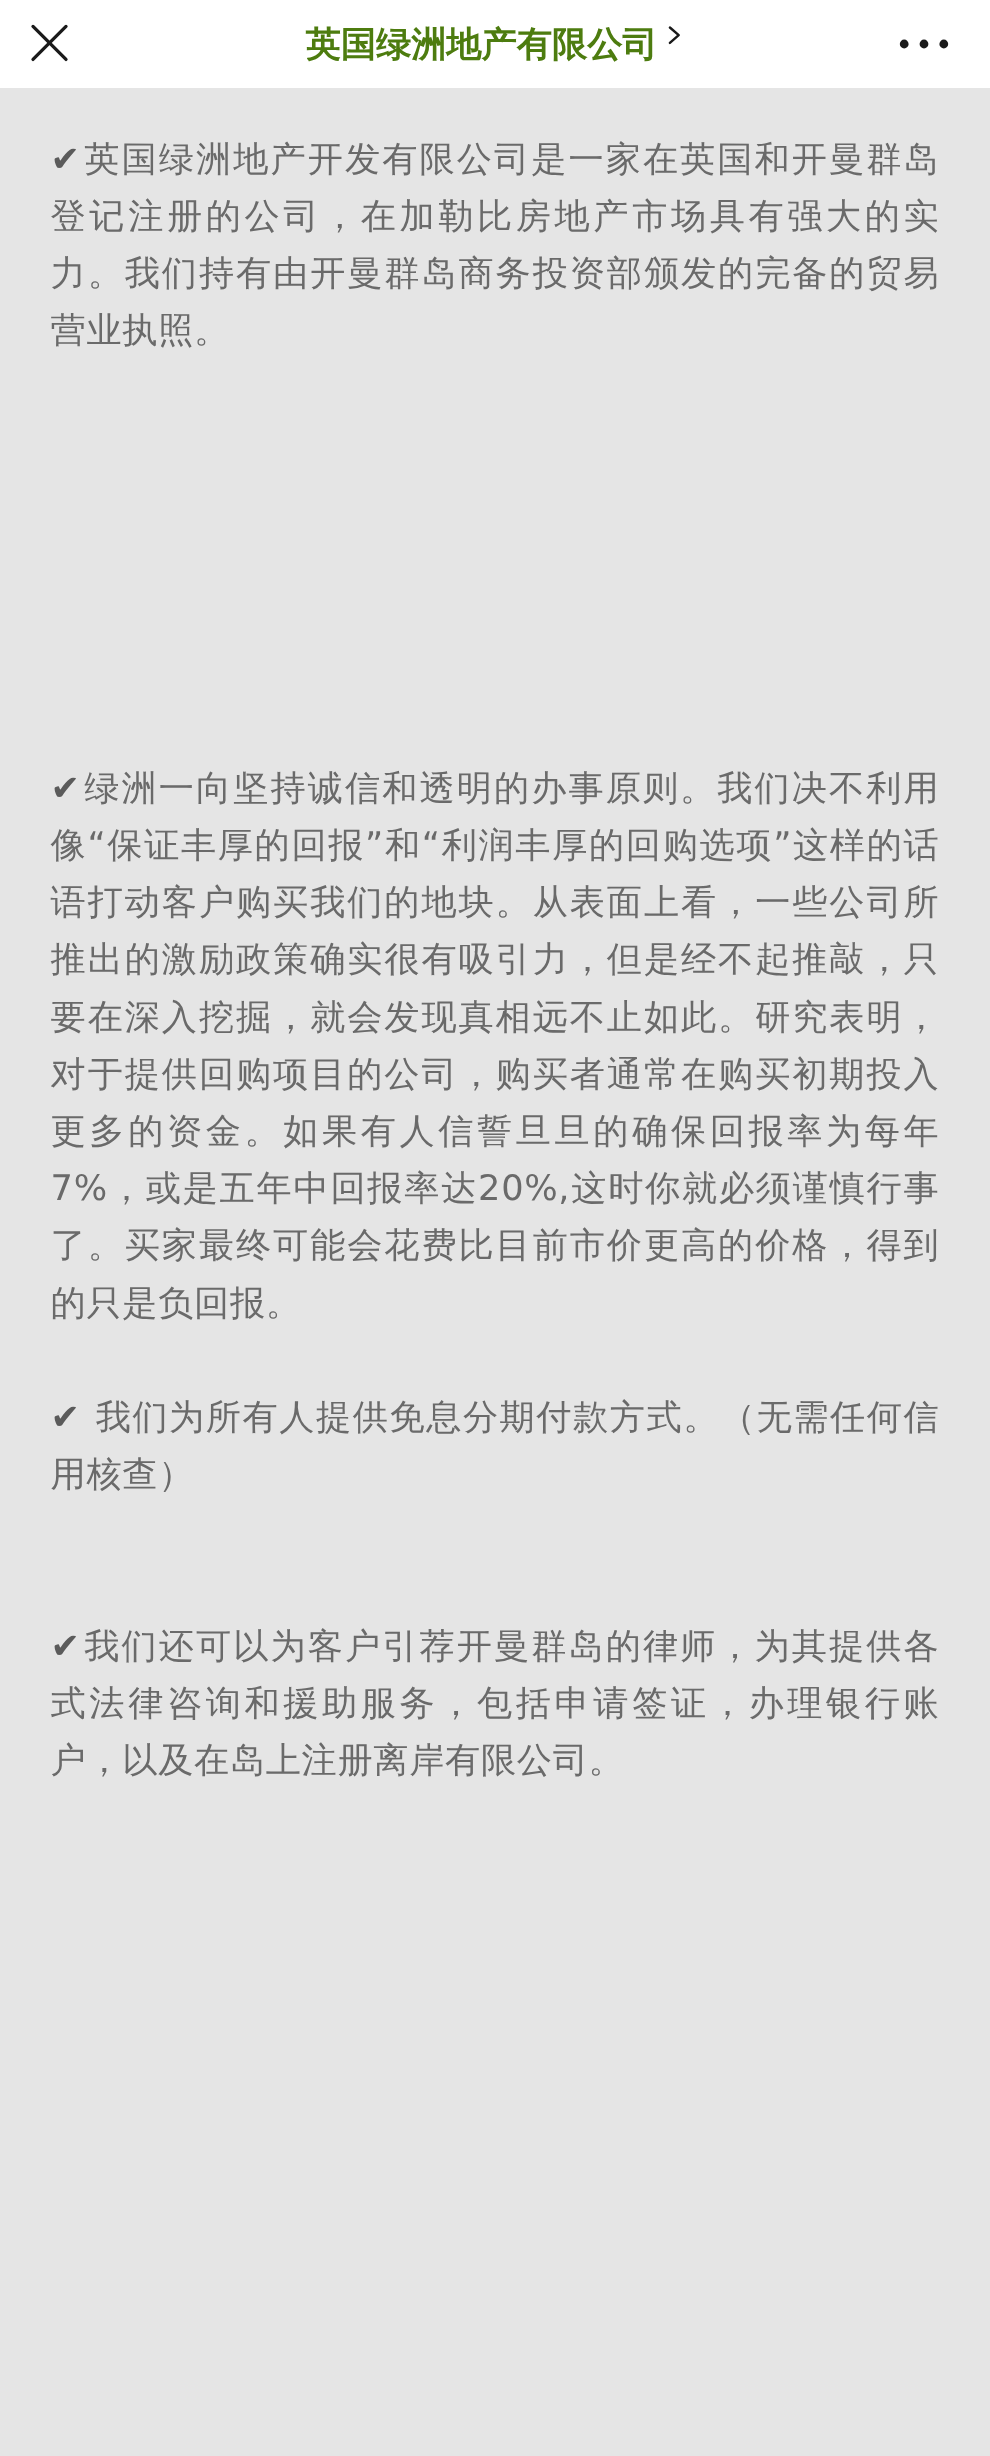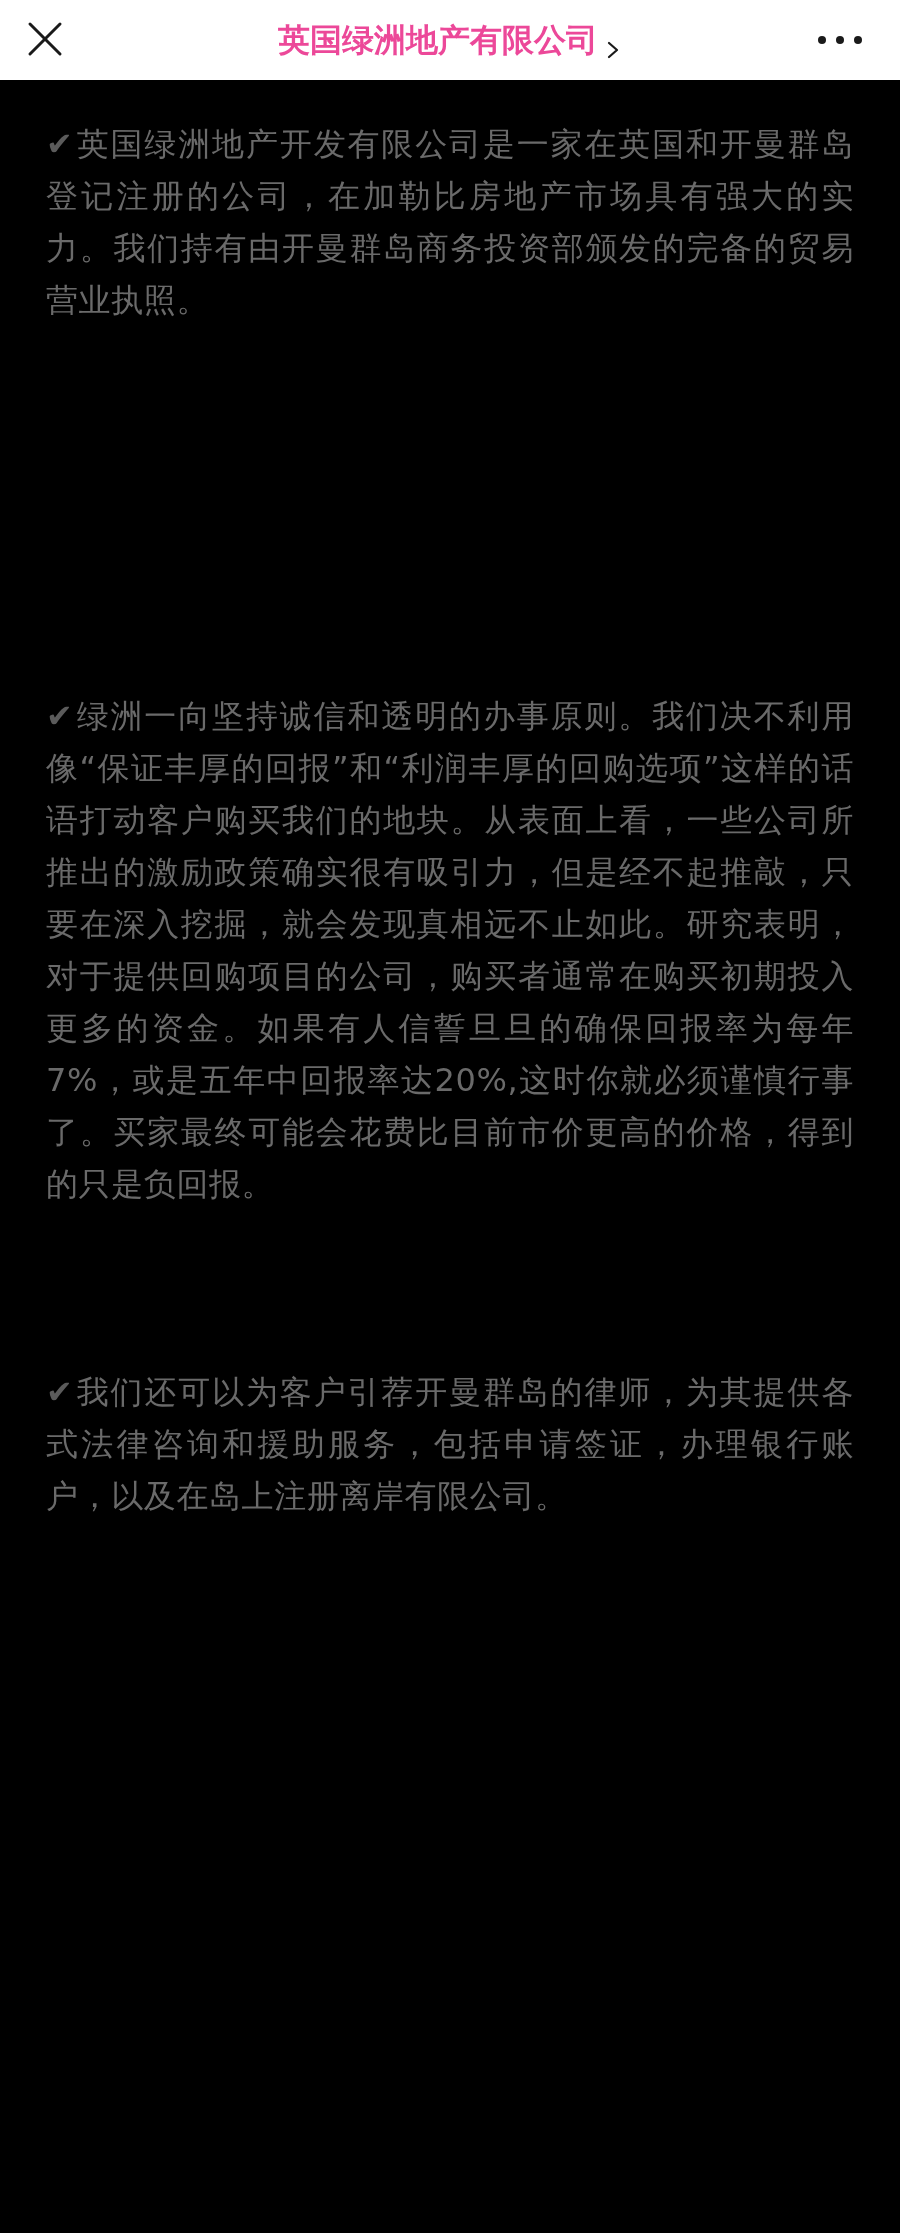--- a/index.html
+++ b/index.html
@@ -19,25 +19,25 @@
       position: absolute;
       left: 26px;
       top: 20px;
       width: 38px;
       height: 38px;
       cursor: pointer;
     }
     .nav-close svg { width: 38px; height: 38px; display: block; }
     .nav-title {
       display: flex;
-      align-items: flex-end;
+      align-items: flex-start;
       gap: 6px;
       font-size: 32px;
       font-weight: 600;
-      color: #ec4899;
+      color: #4d7c0f;
       cursor: pointer;
       margin-top: 2px;
     }
     .nav-title .chev svg { width: 18px; height: 26px; display: block; }
     .nav-more {
       position: absolute;
       right: 38px;
       top: 28px;
       width: 44px;
       height: 24px;
@@ -49,21 +49,21 @@
     .nav-more span {
       width: 8px; height: 8px; border-radius: 50%; background: #1a1a1a; display: block;
     }
 
     .content {
       position: absolute;
       left: 0;
       top: 80px;
       width: 900px;
       height: 2153px;
-      background: #000000;
+      background: #e5e5e5;
       padding: 38px 46px 0 46px;
     }
     .para {
       font-size: 32px;
       line-height: 52px;
       color: #6a6a6a;
       letter-spacing: 0.6px;
       text-align: justify;
     }
     .para .check {
@@ -104,18 +104,21 @@
     <span class="check">✔</span><span>英国绿洲地产开发有限公司是一家在英国和开曼群岛登记注册的公司，在加勒比房地产市场具有强大的实力。我们持有由开曼群岛商务投资部颁发的完备的贸易营业执照。</span>
   </p>
   <div class="gap-lg"></div>
   <div class="gap-lg"></div>
   <div class="gap-lg"></div>
   <div class="gap-sm"></div>
   <p class="para">
     <span class="check">✔</span><span>绿洲一向坚持诚信和透明的办事原则。我们决不利用像“保证丰厚的回报”和“利润丰厚的回购选项”这样的话语打动客户购买我们的地块。从表面上看，一些公司所推出的激励政策确实很有吸引力，但是经不起推敲，只要在深入挖掘，就会发现真相远不止如此。研究表明，对于提供回购项目的公司，购买者通常在购买初期投入更多的资金。如果有人信誓旦旦的确保回报率为每年7%，或是五年中回报率达20%,这时你就必须谨慎行事了。买家最终可能会花费比目前市价更高的价格，得到的只是负回报。</span>
   </p>
   <div class="gap-sm"></div>
+  <p class="para">
+    <span class="check">✔</span><span> 我们为所有人提供免息分期付款方式。（无需任何信用核查）</span>
+  </p>
   <div class="gap-sm"></div>
   <div class="gap-sm"></div>
   <p class="para">
     <span class="check">✔</span><span>我们还可以为客户引荐开曼群岛的律师，为其提供各式法律咨询和援助服务，包括申请签证，办理银行账户，以及在岛上注册离岸有限公司。</span>
   </p>
 </div>
 
 </body></html>

